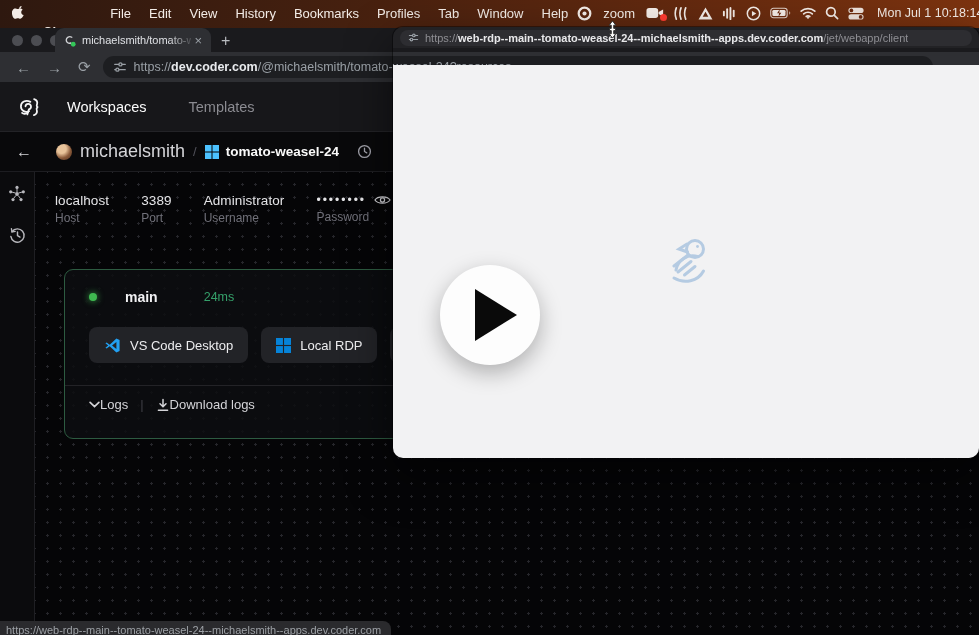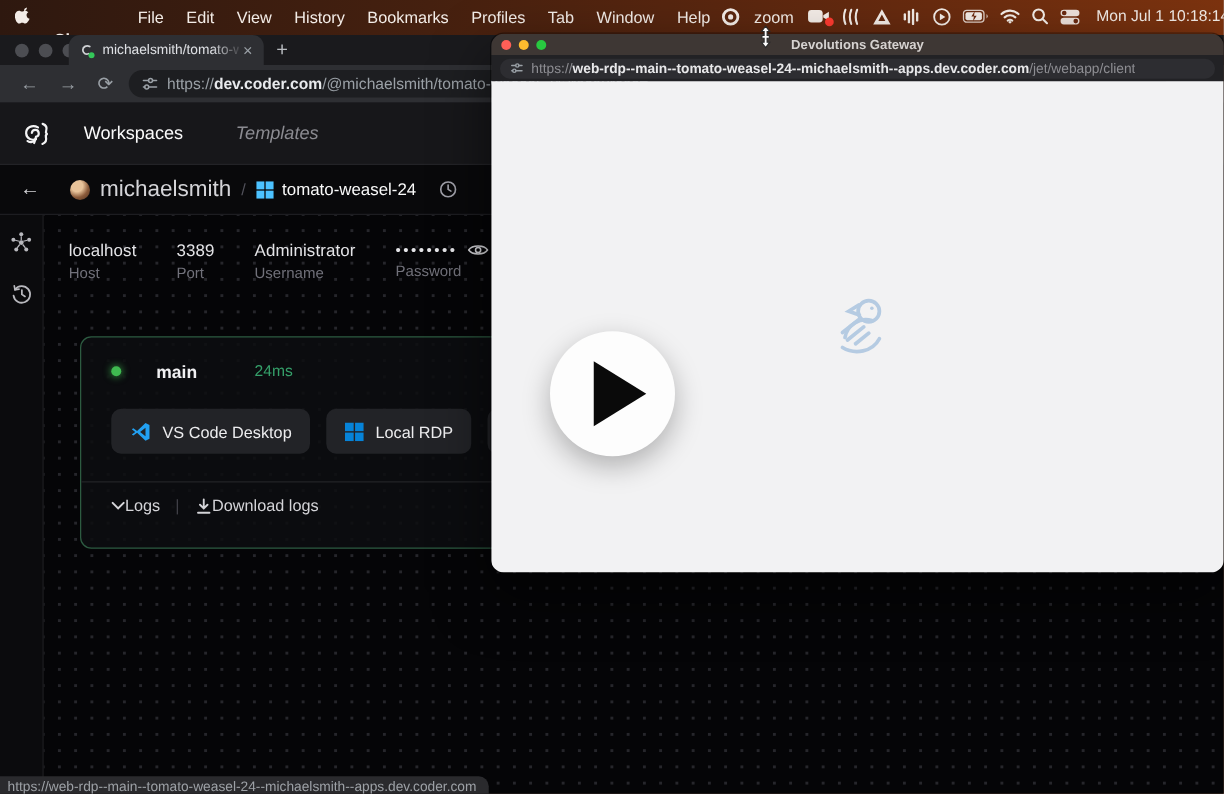--- a/index.html
+++ b/index.html
@@ -37,28 +37,28 @@
   .navbtn { color:#9aa0a6; font-size:15px; padding:0 8px; }
   .urlpill { height:22px; width:830px; background:#1d1e21; border-radius:12px; display:flex; align-items:center; padding:0 10px; margin-left:4px; gap:7px; }
   .urltext { font-size:12.5px; color:#9aa0a6; white-space:nowrap; overflow:hidden; }
   .urltext b { color:#e8eaed; font-weight:bold; }
 
   
   .page { position:absolute; top:54px; left:0; right:0; bottom:0; display:flex; flex-direction:column; }
   .coder-header { height:50px; background:#17171a; border-bottom:1px solid #232327; display:flex; align-items:center; padding-left:16px; }
   .coder-nav { display:flex; align-items:center; margin-left:25px; gap:42px; font-size:14.5px; }
   .nav-active { color:#fafafa; font-weight:500; }
-  .nav-idle { color:#8b8b91;font-style:italic; }
+  .nav-idle { color:#8b8b91; }
   .crumbbar { height:40px; background:#09090b; border-bottom:1px solid #1d1d21; display:flex; align-items:center; padding-left:8px; }
   .backarrow { color:#d4d4d8; font-size:16px; padding:0 8px; }
   .avatar { width:16px; height:16px; border-radius:50%; margin-left:16px;
             background:radial-gradient(circle at 35% 30%,#e8c39a 0 30%,#8a5a3a 60%,#4a2e1c); }
   .crumb-user { color:#d4d4d8; font-size:18px; margin-left:8px; }
   .crumb-sep { color:#52525b; font-size:13px; margin:0 8px; }
-  .crumb-ws { color:#fafafa; font-size:13.5px; font-weight:400; margin-left:7px; }
+  .crumb-ws { color:#fafafa; font-size:13.5px; font-weight:700; margin-left:7px; }
   .crumb-clock { margin-left:18px; }
 
   .pagebody { flex:1; display:flex; min-height:0; }
   .sidebar { width:35px; background:#0b0b0d; border-right:1px solid #1f1f23; display:flex; flex-direction:column; align-items:center; padding-top:12px; gap:22px; }
   .content { flex:1; position:relative; background-color:#050507;
              background-image:radial-gradient(circle,#26262b 1.1px, transparent 1.1px);
              background-size:13px 13px; background-position:6px 6px; }
 
   .fields { display:flex; gap:32px; padding:21px 0 0 20px; }
   .field-value { color:#e4e4e7; font-size:13.5px; letter-spacing:.1px; display:flex; align-items:center; gap:8px; }
@@ -378,28 +378,20 @@
           </div>
         </div>
       </div>
     </div>
   </div>
 
   <div class="status-bubble">https://web-rdp--main--tomato-weasel-24--michaelsmith--apps.dev.coder.com</div>
 </div>
 
 <div class="gateway">
-  <div class="gw-titlebar">
-    <div class="gw-lights">
-      <span class="gw-tl" style="background:#ff5f57"></span>
-      <span class="gw-tl" style="background:#febc2e"></span>
-      <span class="gw-tl" style="background:#28c840"></span>
-    </div>
-    <span class="gw-title">Devolutions Gateway</span>
-  </div>
   <div class="gw-toolbar">
     <div class="gw-pill">
       <span>
         <svg width="11" height="11" viewBox="0 0 16 16" fill="none" stroke="#9aa0a6" stroke-width="1.6" stroke-linecap="round">
             <path d="M2 5 h4.6 M10.4 5 h3.6 M2 11 h1.2 M7 11 h7"></path>
             <circle cx="8.5" cy="5" r="1.9"></circle>
             <circle cx="5" cy="11" r="1.9"></circle>
           </svg>
       </span>
       <span class="gw-url"><span>https://</span><b>web-rdp--main--tomato-weasel-24--michaelsmith--apps.dev.coder.com</b><span>/jet/webapp/client</span></span>

